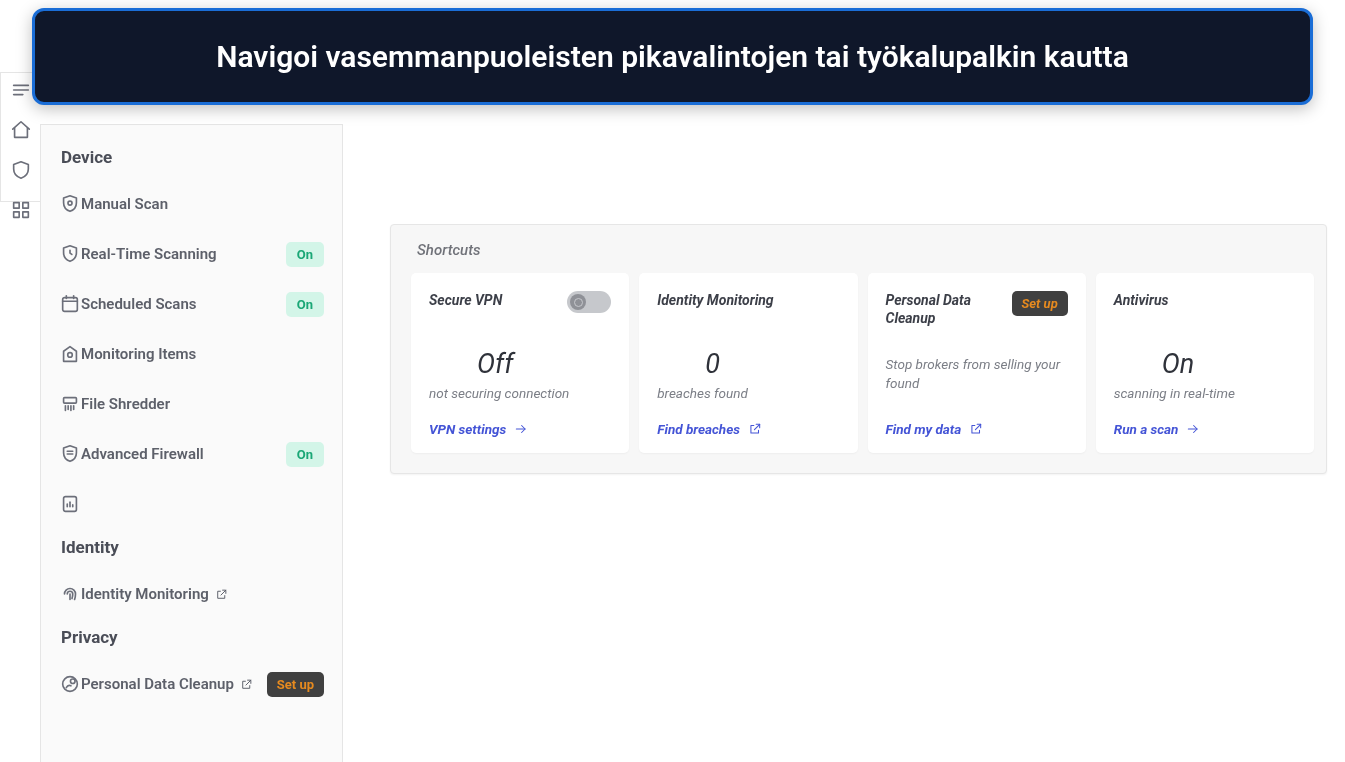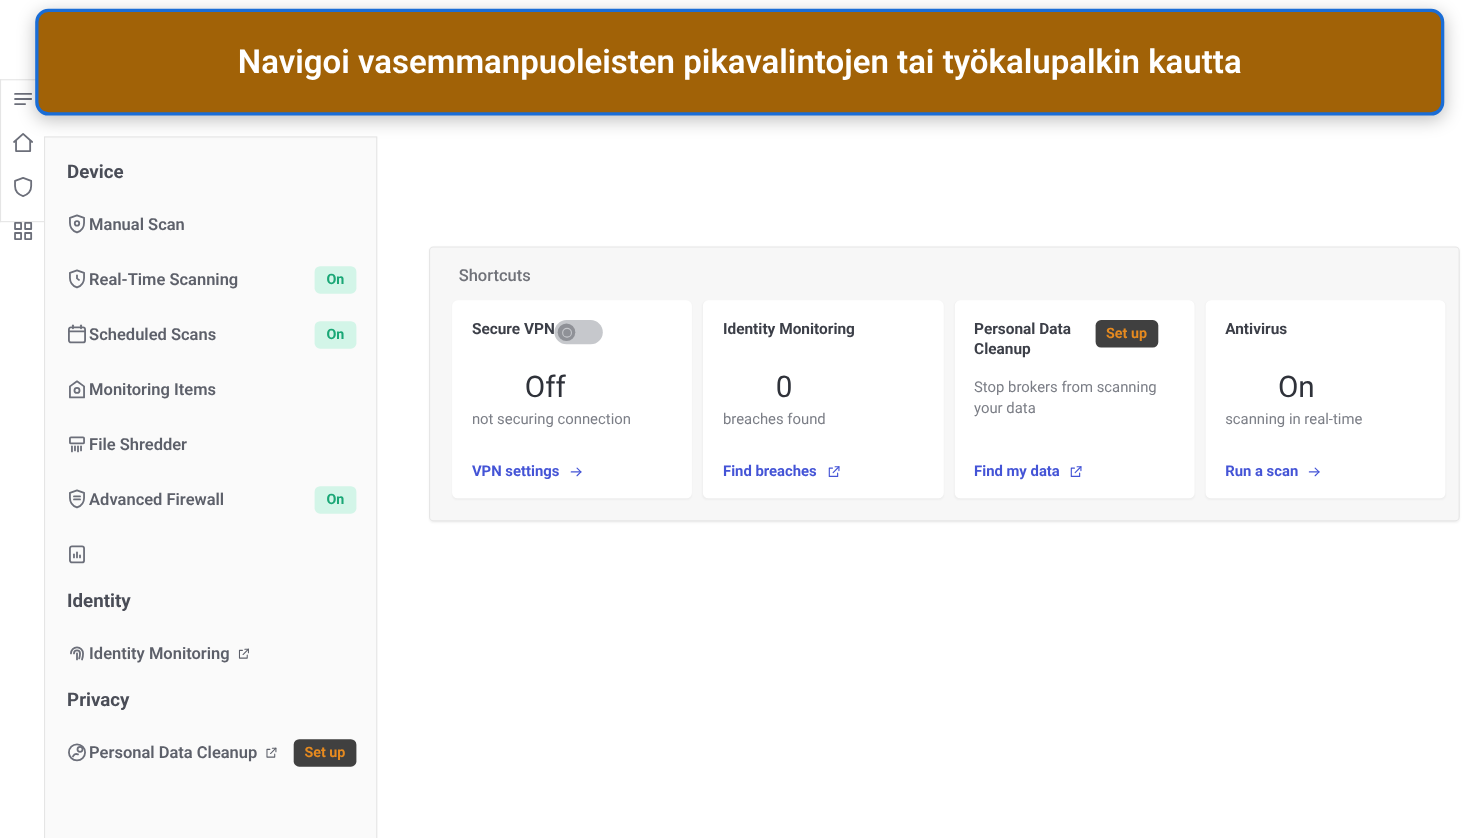--- a/index.html
+++ b/index.html
@@ -1,34 +1,34 @@
 <!DOCTYPE html>
 <html><head>
 <meta charset="utf-8">
 <style>
   *{box-sizing:border-box;margin:0;padding:0;font-family:-apple-system,BlinkMacSystemFont,"Segoe UI",Roboto,Arial,sans-serif;}
   body{width:1345px;height:762px;background:#fff;position:relative;overflow:hidden;}
-  .banner{position:absolute;top:8px;left:32px;right:32px;height:97px;background:#a16207;border:3px solid #1a6dd6;border-radius:12px;display:flex;align-items:center;justify-content:center;text-align:center;padding:0 40px;z-index:50;box-shadow:0 4px 16px rgba(0,0,0,0.25);}
+  .banner{position:absolute;top:8px;left:32px;right:32px;height:97px;background:#0f172a;border:3px solid #1a6dd6;border-radius:12px;display:flex;align-items:center;justify-content:center;text-align:center;padding:0 40px;z-index:50;box-shadow:0 4px 16px rgba(0,0,0,0.25);}
   .banner-text{color:#fff;font-size:30px;font-weight:600;line-height:1.25;}
   .rail{position:absolute;left:0;top:72px;width:40px;background:#fff;border:1px solid #e5e5e5;border-right:none;display:flex;flex-direction:column;align-items:center;padding-top:6px;gap:18px;height:130px;}
   .rail-item{width:22px;height:22px;display:flex;align-items:center;justify-content:center;color:#6c6f7a;}
   .sidebar{position:absolute;left:40px;top:124px;width:303px;height:650px;background:#fafafa;border:1px solid #e5e5e5;padding:14px 18px 0 18px;overflow:hidden;}
   .section-title{color:#4a4d57;font-size:17px;font-weight:700;margin:8px 0 12px 2px;}
   .s-item{display:flex;align-items:center;height:50px;gap:0;color:#5a5d66;cursor:pointer;}
   .s-icon{width:22px;height:22px;flex:0 0 22px;display:flex;align-items:center;justify-content:center;color:#6c6f7a;}
   .s-label{flex:1;font-size:15px;font-weight:600;color:#5d606a;display:flex;align-items:center;gap:6px;}
   .ext-icon{width:13px;height:13px;display:inline-flex;}
   .badge-on{background:#d3f5e8;color:#1aa776;font-size:13px;font-weight:700;padding:5px 11px;border-radius:5px;}
   .badge-setup{background:#404040;color:#e68a1f;font-size:13px;font-weight:700;padding:5px 10px;border-radius:5px;}
   .main{position:absolute;left:390px;top:224px;right:18px;}
-  .shortcuts-panel{background:#f7f7f7;border:1px solid #e6e6e6;border-radius:4px;padding:16px 12px 20px 20px;box-shadow:0 1px 2px rgba(0,0,0,0.05);}
+  .shortcuts-panel{background:#f7f7f7;border:1px solid #e6e6e6;border-radius:4px;padding:16px 12px 20px 20px;box-shadow:0 1px 2px rgba(0,0,0,0.05);font-style:italic;}
   .shortcuts-title{color:#707279;font-size:15px;font-weight:500;margin-bottom:14px;margin-left:6px;}
   .cards{display:flex;gap:10px;}
   .card{flex:1;background:#fff;border-radius:5px;padding:18px 18px 16px 18px;display:flex;flex-direction:column;min-height:180px;box-shadow:0 1px 2px rgba(0,0,0,0.04);}
-  .card-head{display:flex;align-items:flex-start;margin-bottom:14px;min-height:34px;}
+  .card-head{display:flex;align-items:flex-start;justify-content:space-between;margin-bottom:26px;min-height:34px;}
   .card-title{font-size:14px;font-weight:700;color:#3c3f48;line-height:1.3;}
   .toggle{width:44px;height:22px;background:#c6c8cc;border-radius:11px;position:relative;flex:0 0 44px;cursor:pointer;}
   .toggle-knob{position:absolute;left:3px;top:3px;width:16px;height:16px;background:#8f9197;border-radius:50%;display:flex;align-items:center;justify-content:center;}
   .toggle-knob::after{content:"";width:7px;height:7px;border:1.5px solid #c6c8cc;border-radius:50%;}
   .card-value{font-size:27px;font-weight:400;color:#2f323a;line-height:1;margin-bottom:6px;margin-left:48px;}
   .card-sub{font-size:13.5px;color:#7b7e86;margin-bottom:auto;line-height:1.35;}
   .card-link{display:flex;align-items:center;gap:8px;color:#4454d6;font-size:13.5px;font-weight:700;margin-top:16px;cursor:pointer;}
   .link-icon{width:14px;height:14px;display:inline-flex;}
   svg{width:100%;height:100%;stroke:currentColor;fill:none;stroke-width:1.8;stroke-linecap:round;stroke-linejoin:round;}
 </style>
@@ -239,21 +239,21 @@
               </svg>
             </span>
         </div>
       </div>
 
       <div class="card">
         <div class="card-head">
           <div class="card-title" style="max-width:110px;">Personal Data Cleanup</div>
           <span class="badge-setup">Set up</span>
         </div>
-        <div class="card-sub" style="margin-top:2px;">Stop brokers from scanning your data</div>
+        <div class="card-sub" style="margin-top:2px;">Stop brokers from selling your found</div>
         <div class="card-link">
           <span>Find my data</span>
           <span class="link-icon">
               <svg viewBox="0 0 24 24">
                 <path d="M14 4h6v6"></path>
                 <path d="M20 4 11 13"></path>
                 <path d="M18 14v5H5V6h5"></path>
               </svg>
             </span>
         </div>

